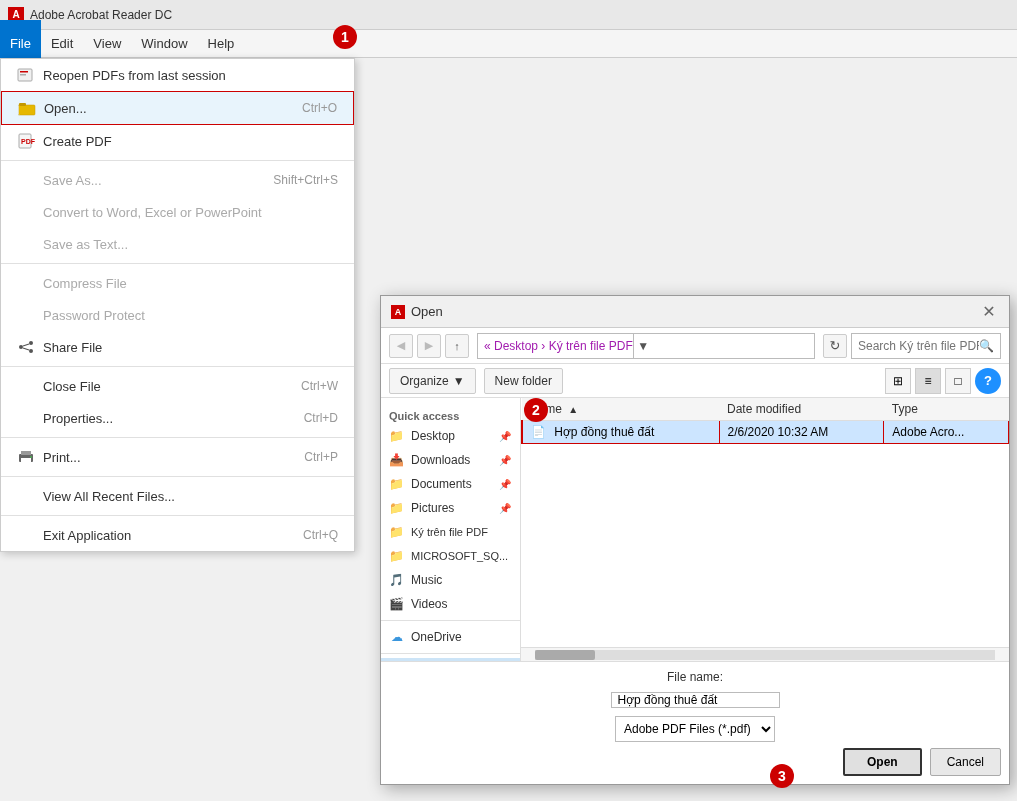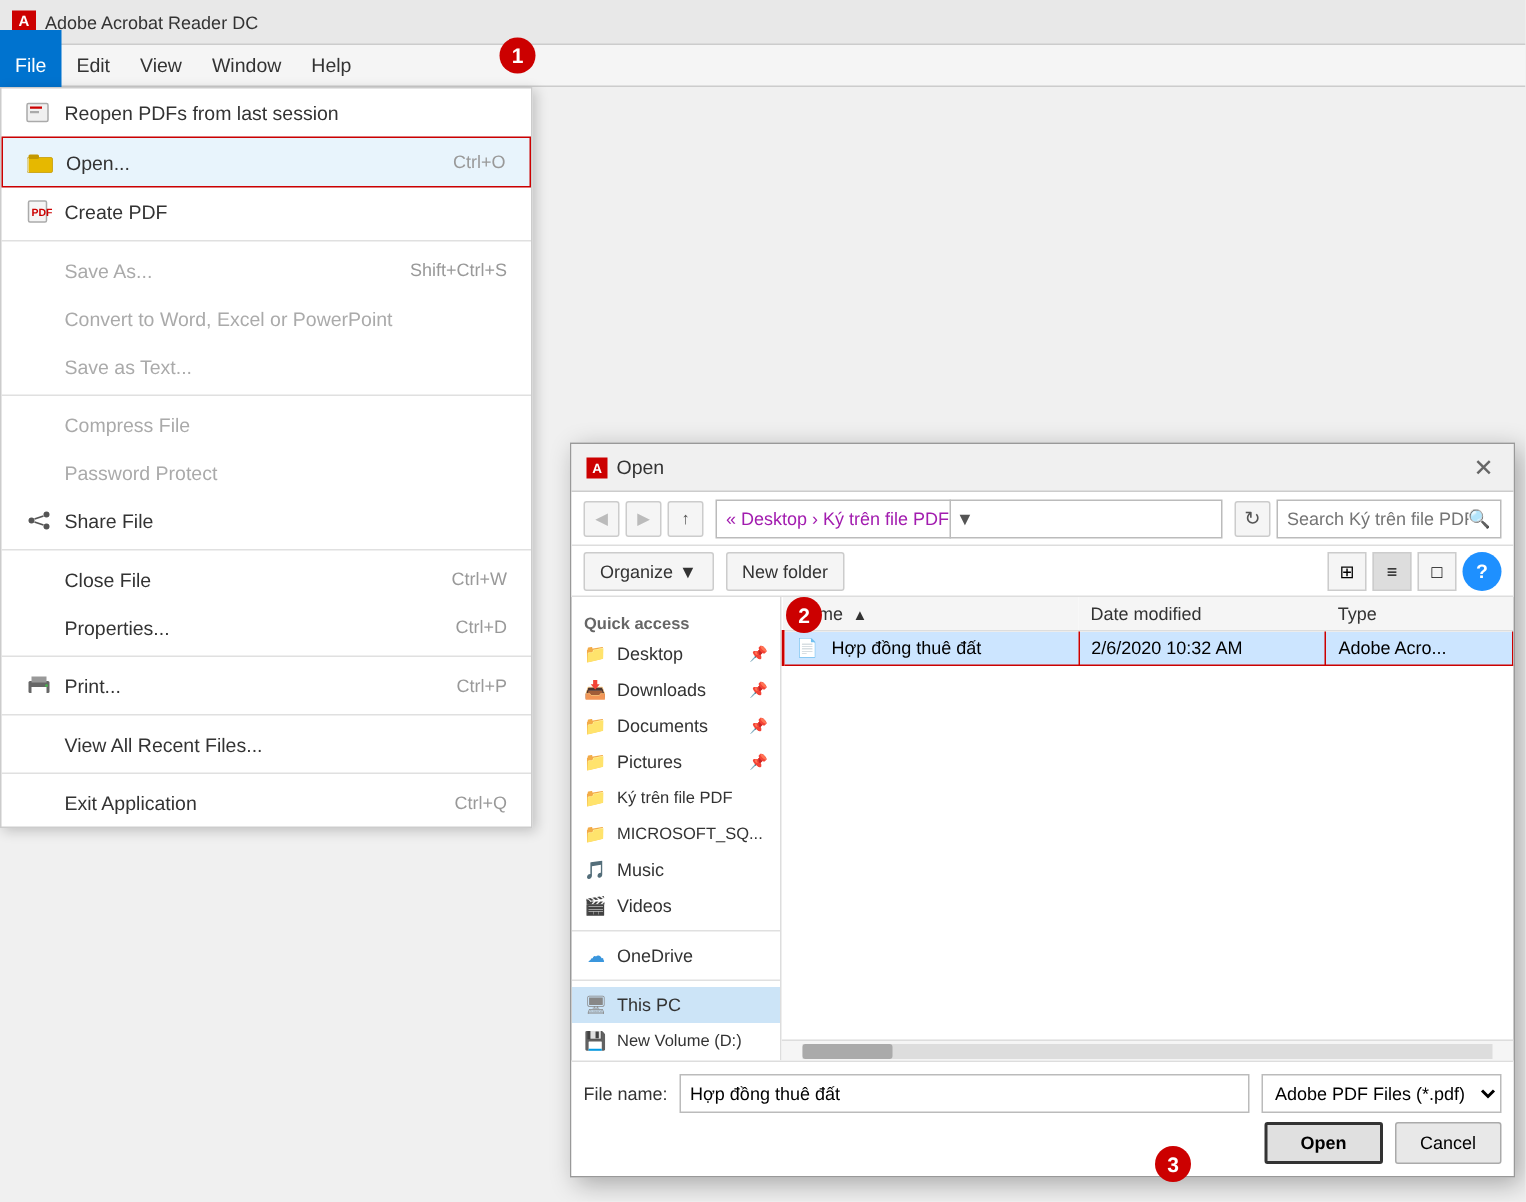--- a/index.html
+++ b/index.html
@@ -334,20 +334,21 @@
       padding: 8px;
       display: flex;
       flex-direction: column;
       gap: 6px;
       background: white;
     }
     .filename-row {
       display: flex;
       align-items: center;
       gap: 8px;
+      flex-direction: column;
     }
     .filename-label {
       font-size: 12px;
       color: #333;
       white-space: nowrap;
     }
     .filename-input {
       flex: 1;
       height: 26px;
       border: 1px solid #bbb;

